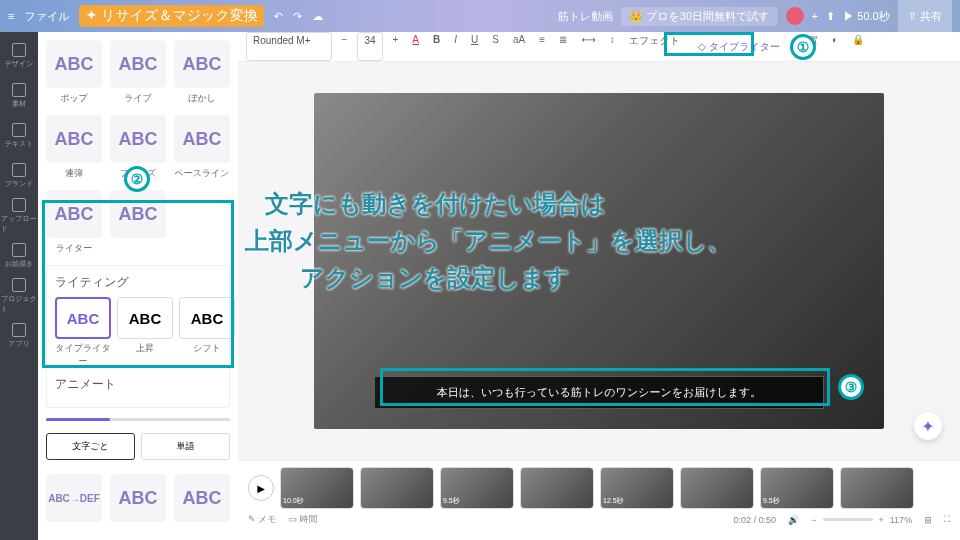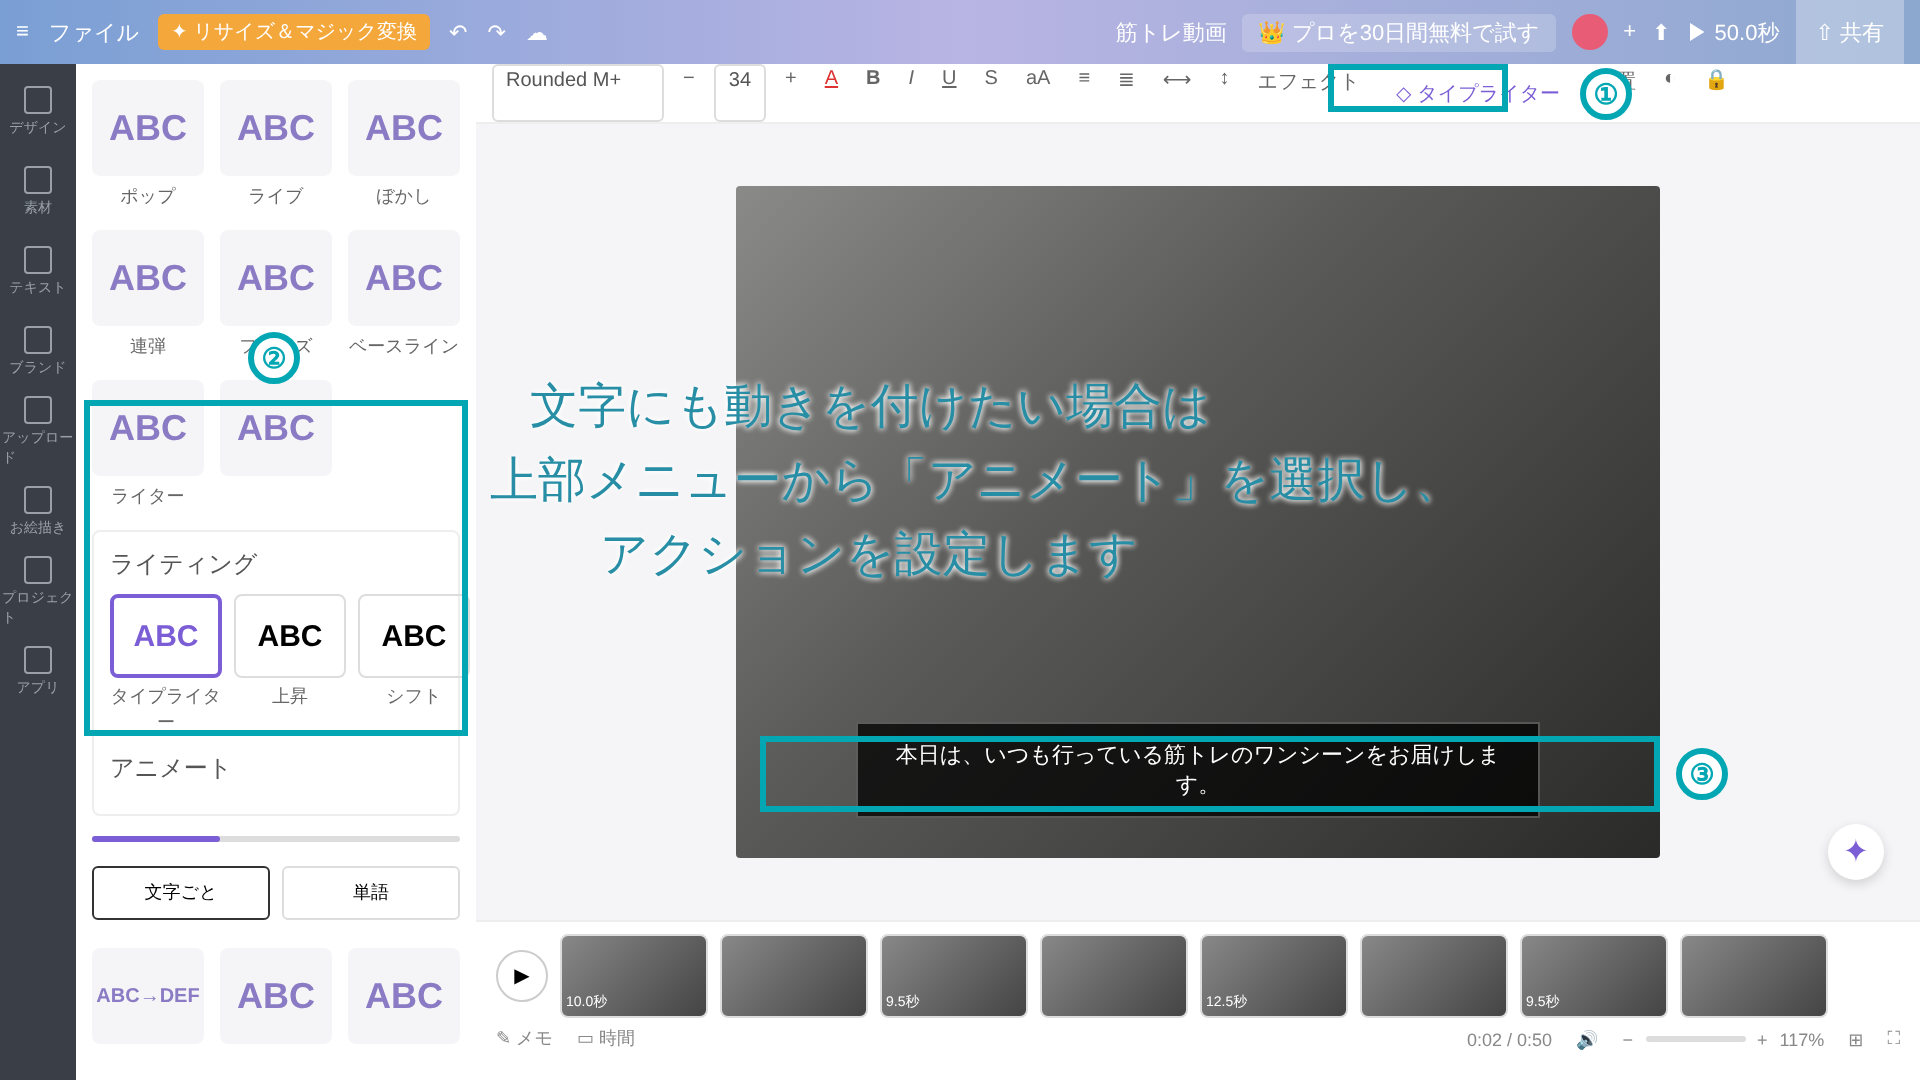--- a/index.html
+++ b/index.html
@@ -1,20 +1,20 @@
 <!DOCTYPE html>
 <html><head>
 <meta charset="utf-8">
 <style>
 *{margin:0;padding:0;box-sizing:border-box;font-family:sans-serif}
 body{width:960px;height:540px;overflow:hidden;background:#f0f0f0;position:relative}
 .topbar{height:32px;background:linear-gradient(90deg,#7a9fd4 0%,#b8b4e3 50%,#8da8cf 100%);display:flex;align-items:center;padding:0 8px;gap:10px;color:#fff;font-size:11px}
 .topbar-left{display:flex;align-items:center;gap:10px}
 .topbar-right{margin-left:auto;display:flex;align-items:center;gap:8px}
-.resize-btn{background:#f4a73b;padding:2px 6px;border-radius:3px;font-size:10px}
+.resize-btn{background:#f4a73b;padding:2px 6px;border-radius:3px;font-size:14px}
 .pro-btn{background:rgba(255,255,255,0.2);padding:2px 8px;border-radius:3px;display:flex;align-items:center;gap:3px}
 .avatar{width:18px;height:18px;border-radius:50%;background:#e85d75}
 .share-btn{background:rgba(255,255,255,0.3);padding:15px 10px;border-radius:4px}
 .leftbar{position:absolute;left:0;top:32px;width:38px;height:508px;background:#3a3f47;display:flex;flex-direction:column;align-items:center;padding-top:5px;gap:2px}
 .leftbar-item{width:36px;height:38px;display:flex;flex-direction:column;align-items:center;justify-content:center;color:#9aa0a8;font-size:7px;gap:2px}
 .leftbar-icon{width:14px;height:14px;border:1.5px solid #9aa0a8;border-radius:2px}
 .sidebar{position:absolute;left:38px;top:32px;width:200px;height:508px;background:#fff;padding:8px;overflow:hidden}
 .text-styles{display:flex;gap:8px;margin-bottom:10px}
 .style-item{width:56px;text-align:center}
 .style-box{width:56px;height:48px;background:#f5f5f7;border-radius:4px;display:flex;align-items:center;justify-content:center;font-size:18px;font-weight:600;color:#8b7bc4;margin-bottom:4px;position:relative}
@@ -35,23 +35,23 @@
 .range-row{display:flex;gap:6px;margin-top:6px}
 .range-btn{flex:1;padding:6px;border:1px solid #ddd;border-radius:3px;font-size:9px;background:#fff;text-align:center}
 .range-btn.active{border:1.5px solid #333}
 .bottom-styles{margin-top:14px;display:flex;gap:8px}
 .toolbar{position:absolute;left:238px;top:32px;right:0;height:30px;background:#fff;display:flex;padding:0 8px;gap:6px;font-size:10px;color:#555;border-bottom:1px solid #eee}
 .font-select{border:1px solid #ddd;border-radius:3px;padding:2px 20px 2px 6px;font-size:10px}
 .size-box{border:1px solid #ddd;padding:2px 6px;border-radius:3px}
 .tb-btn{padding:2px 4px;color:#666}
 .typewriter-btn{color:#7b5ed6;padding:2px 8px;border-radius:3px;display:flex;align-items:center;gap:3px}
 .canvas-area{position:absolute;left:238px;top:62px;right:0;bottom:80px;background:#f5f5f7;display:flex;align-items:center;justify-content:center}
-.canvas{width:462px;height:336px;background:linear-gradient(135deg,#8a8a88 0%,#5a5a58 40%,#2a2a28 100%);position:relative;border-radius:2px}
+.canvas{width:570px;height:336px;background:linear-gradient(135deg,#8a8a88 0%,#5a5a58 40%,#2a2a28 100%);position:relative;border-radius:2px}
 .subtitle-box{position:absolute;bottom:20px;left:60px;right:60px;background:rgba(0,0,0,0.75);padding:8px 12px;color:#fff;font-size:11px;text-align:center;border:1px solid rgba(255,255,255,0.3)}
-.overlay-text{position:absolute;left:245px;top:185px;font-size:24px;font-weight:400;color:#278ea5;line-height:1.55;text-shadow:0 0 3px #fff,0 0 3px #fff}
+.overlay-text{position:absolute;left:245px;top:185px;font-size:24px;font-weight:700;color:#278ea5;line-height:1.55;text-shadow:0 0 3px #fff,0 0 3px #fff}
 .callout{position:absolute;width:26px;height:26px;border:3px solid #03a7b3;border-radius:50%;display:flex;align-items:center;justify-content:center;font-size:14px;font-weight:700;color:#03a7b3;background:#fff}
 .highlight-box{position:absolute;border:3px solid #03a7b3;pointer-events:none}
 .timeline{position:absolute;left:238px;bottom:0;right:0;height:80px;background:#fff;border-top:1px solid #eee;padding:6px 10px}
 .timeline-row{display:flex;align-items:center;gap:6px;height:42px}
 .play-btn{width:26px;height:26px;border-radius:50%;border:1px solid #ccc;display:flex;align-items:center;justify-content:center;font-size:10px}
 .clip{width:74px;height:42px;background:linear-gradient(135deg,#888,#444);border-radius:4px;border:1px solid #ddd;position:relative;font-size:7px;color:#fff;display:flex;align-items:flex-end;padding:2px}
 .timeline-bottom{display:flex;align-items:center;gap:12px;margin-top:4px;font-size:9px;color:#888}
 .timeline-bottom .spacer{flex:1}
 .zoom-ctrl{display:flex;align-items:center;gap:6px}
 .ai-btn{position:absolute;right:18px;bottom:100px;width:28px;height:28px;border-radius:50%;background:#fff;box-shadow:0 2px 6px rgba(0,0,0,0.15);display:flex;align-items:center;justify-content:center;color:#7b5ed6}

